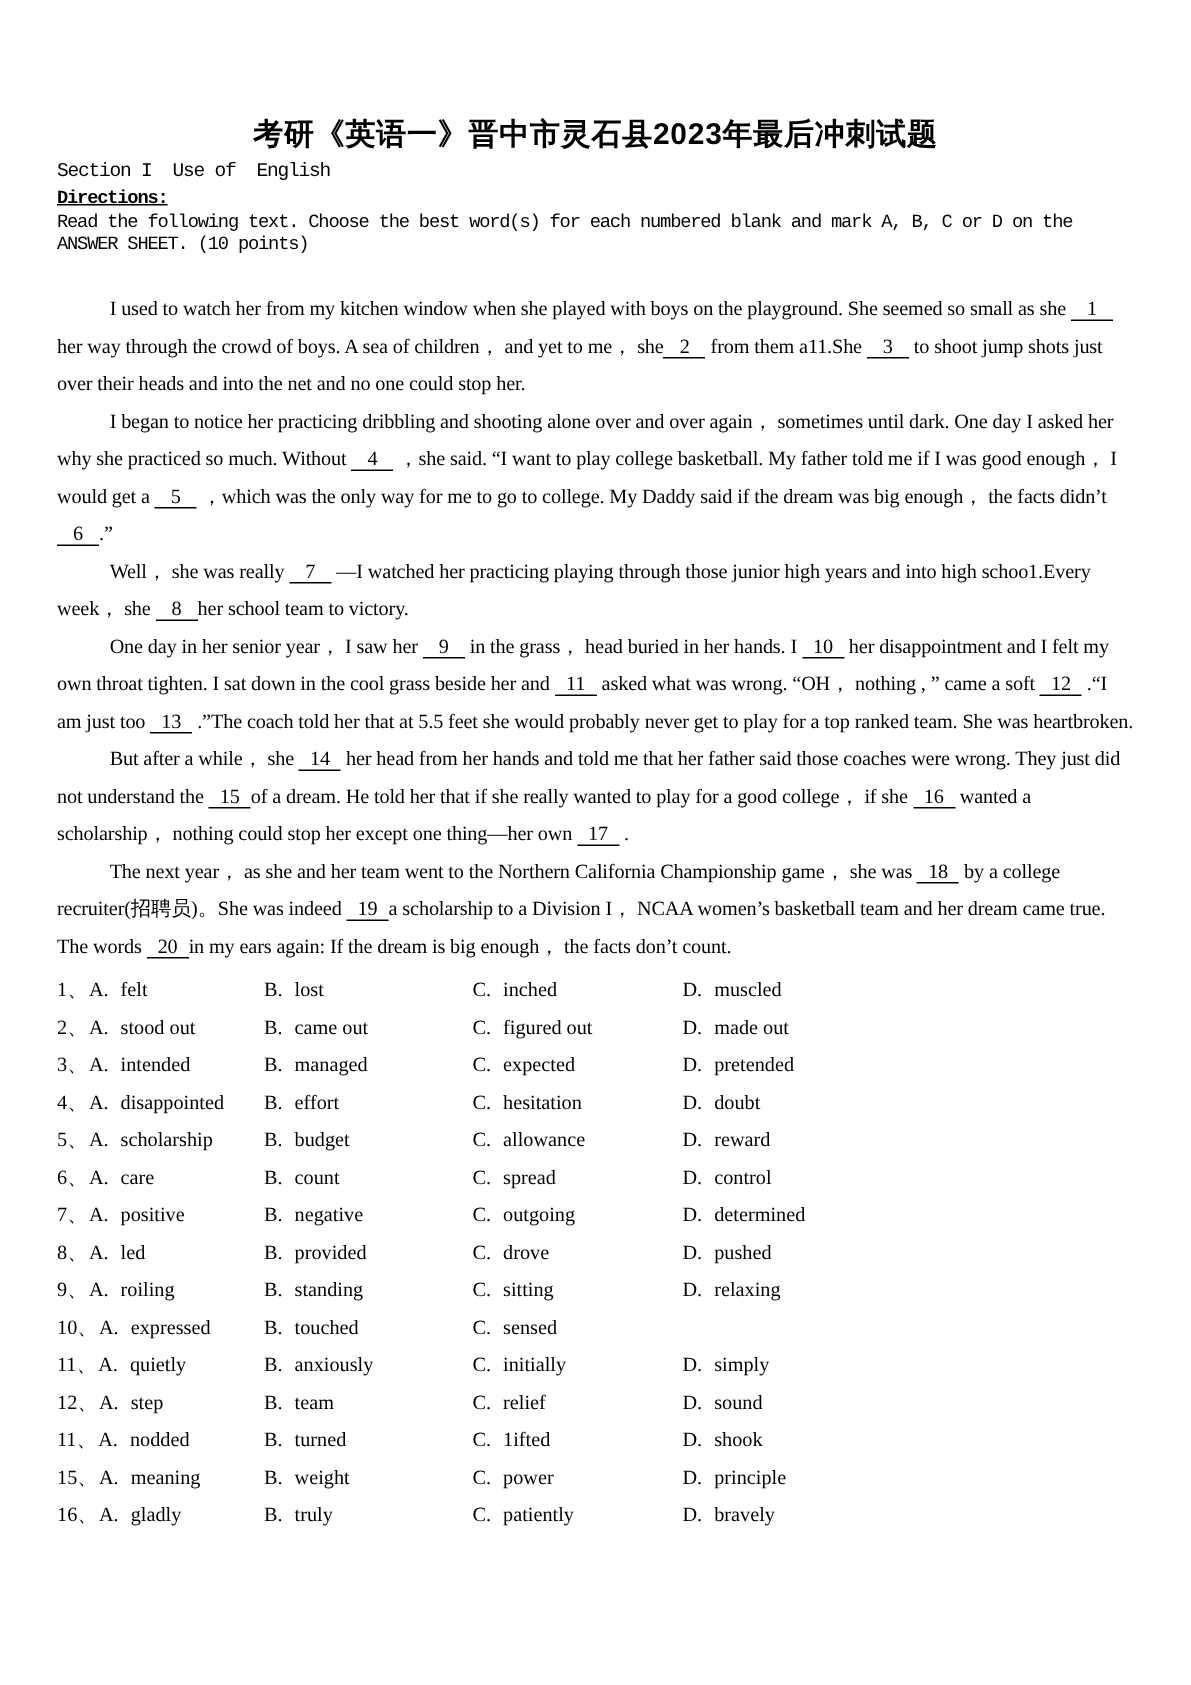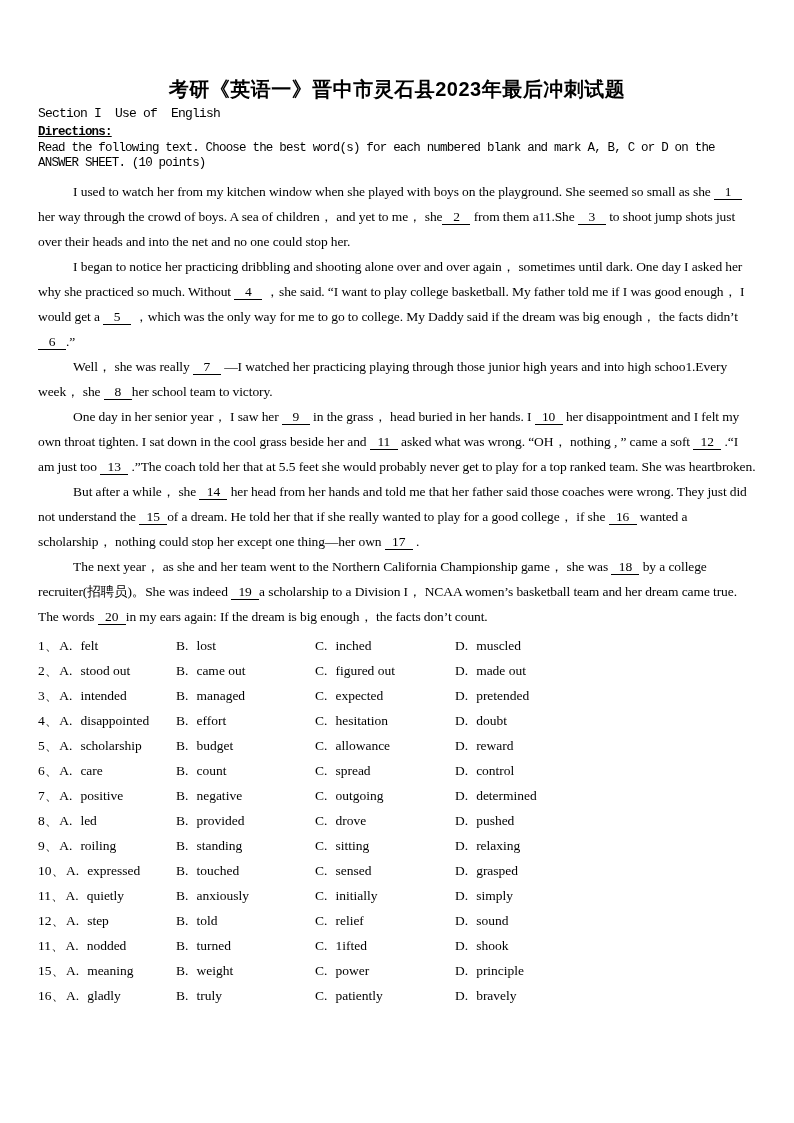--- a/index.html
+++ b/index.html
@@ -38,21 +38,21 @@
   }
   .directions {
     font-family: "Liberation Mono", monospace;
     font-size: 12.5px;
     letter-spacing: -0.8px;
     line-height: 15.5px;
     margin-top: 4px;
   }
   .directions-label { font-weight: bold; text-decoration: underline; }
   .passage {
-    margin-top: 7px;
+    margin-top: 21px;
     font-size: 13.5px;
     line-height: 25px;
     letter-spacing: -0.1px;
   }
   .para {
     margin: 0;
     text-indent: 2.6em;
   }
   .blank {
     display: inline-block;
@@ -149,31 +149,30 @@
       <div class="q-row">
         <span class="q-cell"><span class="q-num">9、</span><span class="q-label">A.</span><span class="q-text">roiling</span></span>
         <span class="q-cell"><span class="q-label">B.</span><span class="q-text">standing</span></span>
         <span class="q-cell"><span class="q-label">C.</span><span class="q-text">sitting</span></span>
         <span class="q-cell"><span class="q-label">D.</span><span class="q-text">relaxing</span></span>
   </div>
       <div class="q-row">
         <span class="q-cell"><span class="q-num">10、</span><span class="q-label">A.</span><span class="q-text">expressed</span></span>
         <span class="q-cell"><span class="q-label">B.</span><span class="q-text">touched</span></span>
         <span class="q-cell"><span class="q-label">C.</span><span class="q-text">sensed</span></span>
-        <span class="q-cell"><span class="q-label">D.</span><span class="q-text">grasped</span></span>
   </div>
       <div class="q-row">
         <span class="q-cell"><span class="q-num">11、</span><span class="q-label">A.</span><span class="q-text">quietly</span></span>
         <span class="q-cell"><span class="q-label">B.</span><span class="q-text">anxiously</span></span>
         <span class="q-cell"><span class="q-label">C.</span><span class="q-text">initially</span></span>
         <span class="q-cell"><span class="q-label">D.</span><span class="q-text">simply</span></span>
   </div>
       <div class="q-row">
         <span class="q-cell"><span class="q-num">12、</span><span class="q-label">A.</span><span class="q-text">step</span></span>
-        <span class="q-cell"><span class="q-label">B.</span><span class="q-text">told</span></span>
+        <span class="q-cell"><span class="q-label">B.</span><span class="q-text">team</span></span>
         <span class="q-cell"><span class="q-label">C.</span><span class="q-text">relief</span></span>
         <span class="q-cell"><span class="q-label">D.</span><span class="q-text">sound</span></span>
   </div>
       <div class="q-row">
         <span class="q-cell"><span class="q-num">11、</span><span class="q-label">A.</span><span class="q-text">nodded</span></span>
         <span class="q-cell"><span class="q-label">B.</span><span class="q-text">turned</span></span>
         <span class="q-cell"><span class="q-label">C.</span><span class="q-text">1ifted</span></span>
         <span class="q-cell"><span class="q-label">D.</span><span class="q-text">shook</span></span>
   </div>
       <div class="q-row">

